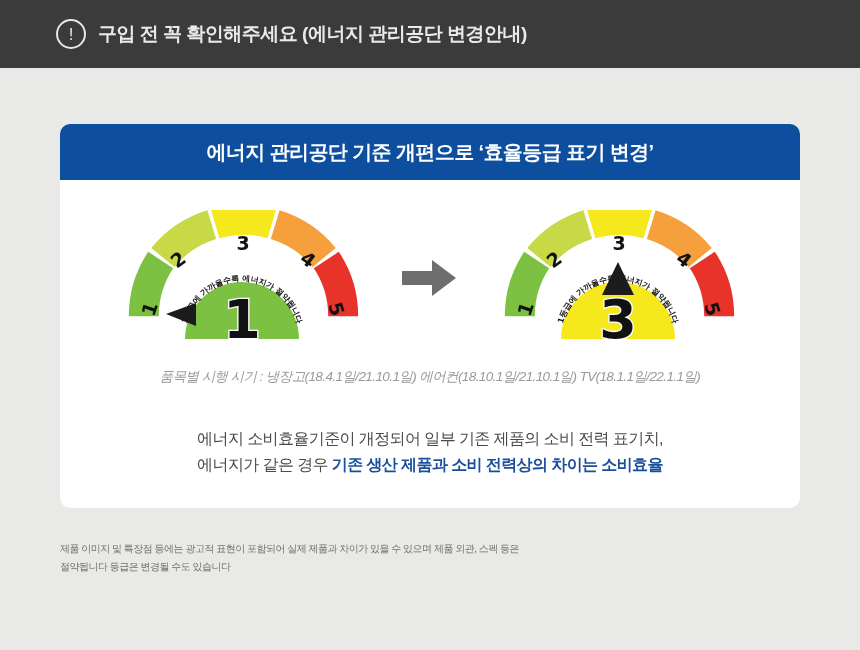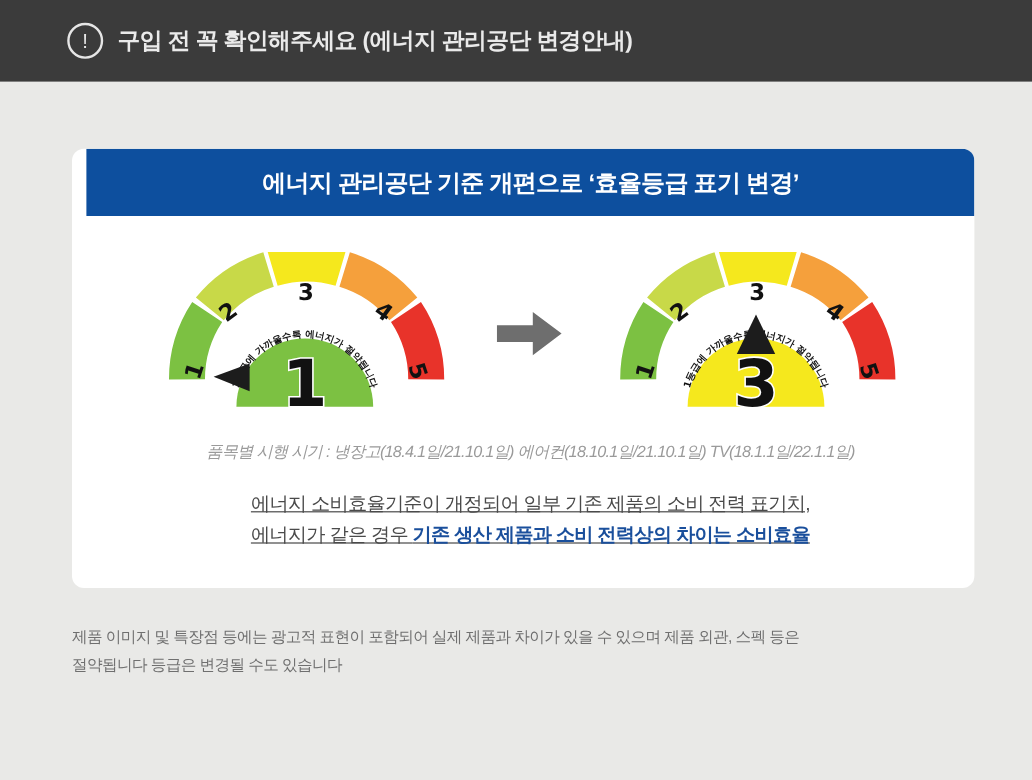--- a/index.html
+++ b/index.html
@@ -53,21 +53,20 @@
 
   
   .card {
     position: absolute;
     left: 60px;
     top: 124px;
     width: 740px;
     background: #ffffff;
     border-radius: 10px;
     overflow: hidden;
-    padding-left: 12px;
   }
   .card-banner {
     height: 56px;
     background: #0d4f9e;
     display: flex;
     align-items: center;
     justify-content: center;
   }
   .card-banner-text {
     color: #ffffff;
@@ -110,40 +109,39 @@
     text-align: center;
     color: #9a9a9a;
     font-size: 13.5px;
     letter-spacing: -0.6px;
     margin-top: 22px;
     white-space: nowrap;
     font-style: italic;
   }
   .paragraph {
     text-align: center;
-    margin-top: 22px;
+    margin-top: 40px;
     line-height: 1.62;
     color: #4a4a4a;
     font-size: 16px;
     letter-spacing: -0.6px;
-    text-decoration: underline;
   }
   .paragraph .accent {
     color: #1a4f9c;
     font-weight: 700;
   }
 
   
   .disclaimer {
     position: absolute;
     left: 60px;
-    top: 520px;
+    top: 540px;
     width: 740px;
     color: #6f6f6f;
-    font-size: 13px;
+    font-size: 10px;
     line-height: 1.75;
     letter-spacing: -0.5px;
   }
 </style>
 </head>
 <body>
 
 <div class="topbar">
   <div class="warn-icon">
     <span>!</span>

